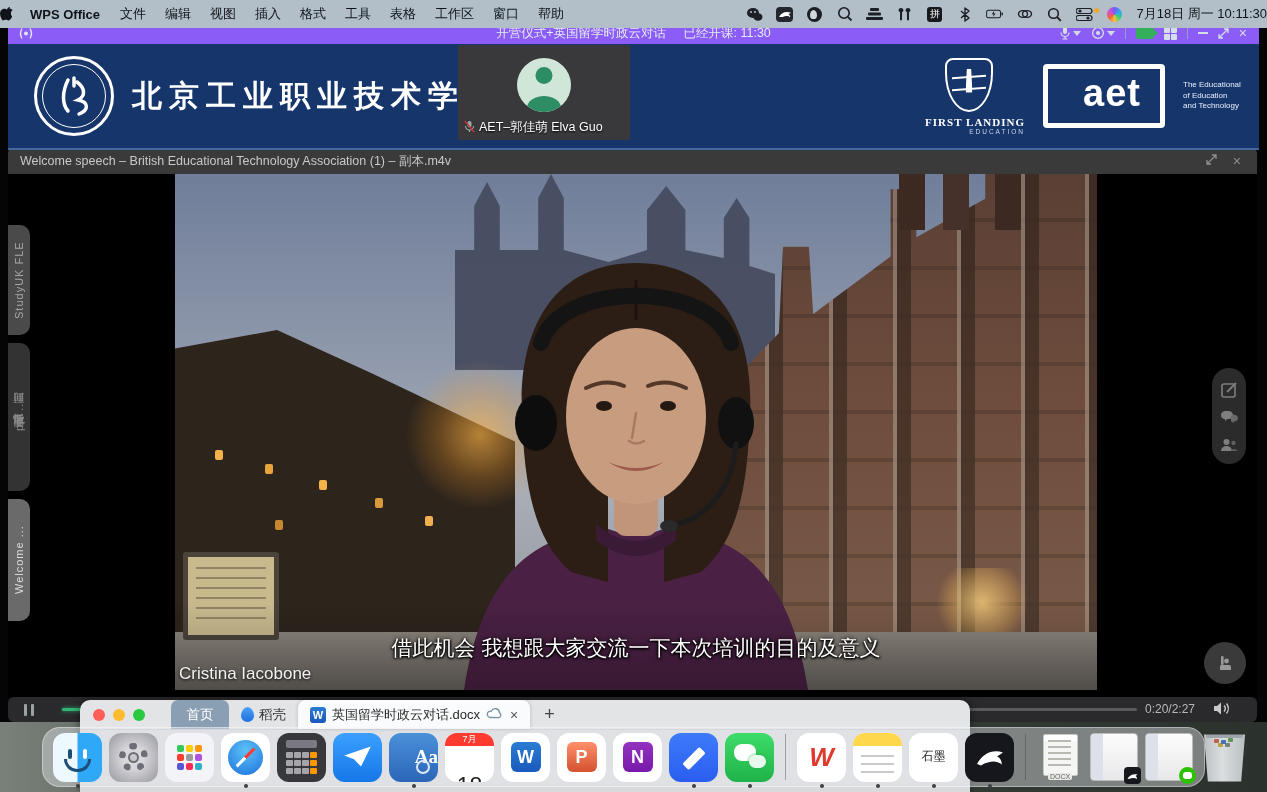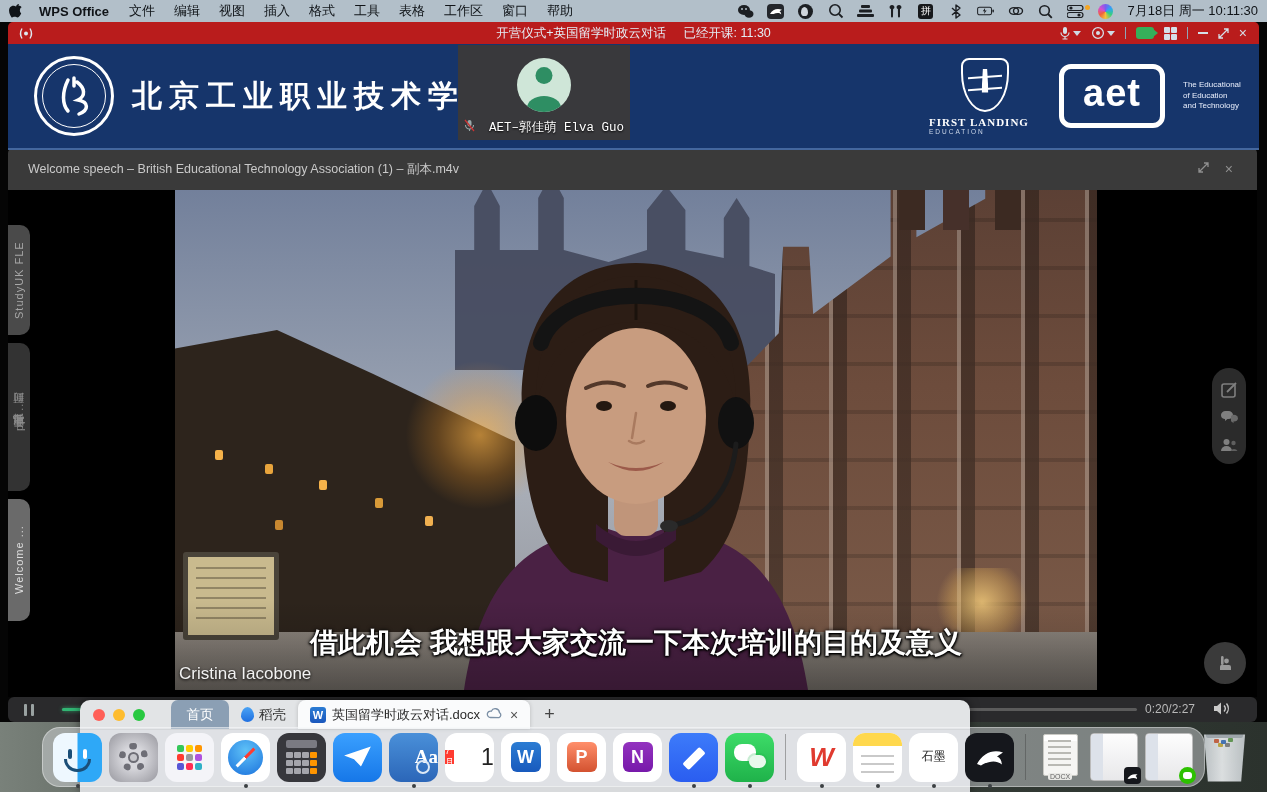--- a/index.html
+++ b/index.html
@@ -2,37 +2,37 @@
 <html><head>
 <meta charset="utf-8">
 <style>
   html,body{margin:0;padding:0;background:#000;}
   .screen{position:relative;width:1267px;height:792px;overflow:hidden;background:#050505;
           font-family:"Liberation Sans",sans-serif;-webkit-font-smoothing:antialiased;}
   
   .wallpaper{position:absolute;left:0;right:0;top:722px;bottom:0;
              background:linear-gradient(90deg,#79817a 0%,#5a625b 14%,#3a423c 55%,#2b322d 100%);}
   
-  .menubar{position:absolute;top:0;left:0;right:0;height:22px;background:#b2bfc9;
-           display:flex;align-items:center;padding:0 9px;font-size:13px;color:#101418;z-index:50;}
+  .menubar{position:absolute;top:0;left:0;right:0;height:28px;background:#b2bfc9;
+           display:flex;align-items:center;padding:0 0;font-size:13px;color:#101418;z-index:50;}
   .menubar .apple{width:14px;height:16px;margin-right:16px;display:flex;align-items:center;}
   .menubar .appname{font-weight:bold;margin-right:20px;}
   .menubar .menu{margin-right:19px;white-space:nowrap;}
   .mb-right{margin-left:auto;display:flex;align-items:center;gap:13px;}
   .sicon{width:17px;height:17px;display:flex;align-items:center;justify-content:center;position:relative;}
   .sicon svg{display:block;}
   .pill-dark{width:19px;height:15px;background:#23262b;border-radius:4px;display:flex;align-items:center;justify-content:center;}
   .circ-dark{width:15px;height:15px;background:#1c1f23;border-radius:50%;position:relative;}
   .circ-dark::after{content:"";position:absolute;left:3px;top:3px;width:7px;height:9px;background:#cfd6dc;border-radius:50% 50% 50% 50%/60% 60% 40% 40%;}
   .pinyin{width:15px;height:15px;background:#16181b;border-radius:3px;color:#fff;font-size:10px;display:flex;align-items:center;justify-content:center;}
   .siri{width:15px;height:15px;border-radius:50%;background:conic-gradient(#7a5cf0,#2fa3f5,#35d07f,#f5c13a,#f0613a,#d44fd0,#7a5cf0);}
   .ccdot{position:absolute;right:-6px;top:2px;width:5px;height:5px;border-radius:50%;background:#f5a623;}
   .clock{font-size:13px;white-space:nowrap;}
   
-  .meet-tb{position:absolute;top:22px;left:8px;right:8px;height:22px;background:#b91c1c;
+  .meet-tb{position:absolute;top:22px;left:8px;right:8px;height:22px;background:#8b5cf6;
            border-radius:5px 5px 0 0;display:flex;align-items:center;color:#e4ecf4;font-size:12.5px;z-index:10;}
   .live-ic{margin-left:8px;display:flex;align-items:center;}
   .meet-title{position:absolute;left:0;right:0;text-align:center;pointer-events:none;}
   .meet-title b{font-weight:normal;margin-left:14px;}
   .meet-icons{margin-left:auto;display:flex;align-items:center;gap:10px;padding-right:12px;z-index:2;}
   .caret{width:0;height:0;border-left:4px solid transparent;border-right:4px solid transparent;border-top:5px solid #cfdae4;margin-left:2px;}
   .vsep{width:1px;height:12px;background:#90a5b8;}
   .gcam{width:18px;height:12px;background:#35b05a;border-radius:3px;position:relative;}
   .gcam::after{content:"";position:absolute;right:-4px;top:2px;border-left:5px solid #35b05a;border-top:4px solid transparent;border-bottom:4px solid transparent;}
   .grid4{width:13px;height:13px;display:grid;grid-template-columns:6px 6px;grid-template-rows:6px 6px;gap:1px;}
@@ -43,58 +43,58 @@
           border-bottom:2px solid #44679e;display:flex;align-items:center;z-index:10;}
   .logo-circle{margin-left:26px;width:74px;height:74px;border:3px solid #fff;border-radius:50%;
                position:relative;display:flex;align-items:center;justify-content:center;flex:none;}
   .logo-circle::before{content:"";position:absolute;inset:5px;border:1px solid #fff;border-radius:50%;}
   .college{margin-left:18px;color:#fff;line-height:1.15;white-space:nowrap;}
   .college .cn{font-size:30px;font-weight:bold;letter-spacing:7px;}
   .college .en{font-size:21px;font-weight:bold;font-family:"Liberation Serif",serif;letter-spacing:1px;}
   .tile{position:absolute;top:1px;height:95px;overflow:hidden;}
   .tile1{left:450px;width:172px;background:#39393c;}
   .tile2{left:627px;width:175px;background:linear-gradient(#eee0c8,#e3d2b2);}
-  .t-label{position:absolute;left:6px;bottom:4px;display:flex;align-items:center;gap:14px;
-           color:#fff;font-size:12.5px;text-shadow:0 1px 2px #000;font-family:Liberation Mono, monospace;}
+  .t-label{position:absolute;left:6px;bottom:4px;display:flex;align-items:center;gap:4px;
+           color:#fff;font-size:12.5px;text-shadow:0 1px 2px #000;}
   .t-badge{position:absolute;right:5px;bottom:4px;display:flex;align-items:center;gap:2px;
            color:#ffd400;font-size:12px;font-weight:bold;text-shadow:0 1px 2px #000;}
   .avatar-big{position:absolute;left:50%;top:42%;transform:translate(-50%,-50%);width:54px;height:54px;
               border-radius:50%;background:#cfe6d8;overflow:hidden;}
   .avatar-big::before{content:"";position:absolute;left:50%;top:9px;transform:translateX(-50%);
               width:17px;height:17px;border-radius:50%;background:#2e8e63;}
   .avatar-big::after{content:"";position:absolute;left:50%;bottom:-8px;transform:translateX(-50%);
               width:34px;height:24px;border-radius:50% 50% 0 0;background:#2e8e63;}
   .door{position:absolute;left:16px;top:8px;width:58px;height:87px;background:#f7f2e7;
         border:2px solid #d9cfb8;border-radius:30px 30px 0 0;}
   .door::before{content:"";position:absolute;inset:6px;border:1px solid #ddd3bc;border-radius:24px 24px 0 0;
         background:repeating-linear-gradient(0deg,transparent 0 10px,#ddd3bc 10px 11px),
                    repeating-linear-gradient(90deg,transparent 0 12px,#ddd3bc 12px 13px);}
   .chair{position:absolute;right:0;top:26px;width:15px;height:46px;background:#ae3a30;border-radius:6px 0 0 6px;}
   .p2-hair{position:absolute;right:14px;top:2px;width:112px;height:96px;background:#38281e;border-radius:46% 46% 18% 18%;}
   .p2-face{position:absolute;right:52px;top:13px;width:48px;height:60px;background:#cb9f80;border-radius:50% 50% 44% 44%;}
   .p2-glass{position:absolute;right:58px;top:33px;width:36px;height:13px;display:flex;gap:4px;}
   .p2-glass i{flex:1;border:1.5px solid #3a3028;border-radius:50%;}
   .p2-body{position:absolute;right:6px;bottom:0;width:130px;height:17px;background:#141414;border-radius:10px 10px 0 0;}
   .partners{margin-left:auto;display:flex;align-items:center;gap:18px;padding-right:14px;}
-  .fl{color:#fff;text-align:left;width:112px;}
+  .fl{color:#fff;text-align:right;width:112px;}
   .fl-shield{margin:0 auto 4px;width:44px;height:50px;border:2px solid #fff;
              border-radius:8px 8px 50% 50%/8px 8px 72% 72%;position:relative;}
   .fl-shield::before{content:"";position:absolute;left:50%;top:9px;transform:translateX(-50%);
              width:7px;height:24px;background:#fff;clip-path:polygon(20% 0,80% 0,100% 100%,0 100%);}
   .fl-shield::after{content:"";position:absolute;left:5px;top:16px;right:5px;height:10px;
              border-top:2px solid #fff;border-bottom:2px solid #fff;transform:skewY(-4deg);}
   .fl-name{font-size:11px;font-weight:bold;font-family:"Liberation Serif",serif;letter-spacing:1px;white-space:nowrap;}
   .fl-sub{font-size:6.5px;letter-spacing:2px;color:#cdd8ea;}
-  .aet-box{width:96px;height:54px;border:5px solid #fff;border-radius:12px;display:flex;align-items:center;justify-content:center;position:relative;}
+  .aet-box{width:96px;height:54px;border:5px solid #fff;border-radius:4px;display:flex;align-items:center;justify-content:center;position:relative;padding-left:16px;}
   .aet-box span{color:#fff;font-size:38px;font-weight:bold;letter-spacing:1px;line-height:0.8;transform:translateY(-3px);}
   .aet-text{color:#e8eefc;font-size:8px;line-height:1.3;width:62px;}
   
   .ptb{position:absolute;top:148px;left:8px;right:10px;height:26px;background:#3a3a3a;
        border-radius:5px 5px 0 0;display:flex;align-items:center;color:#c9c9c9;font-size:12.5px;
-       padding:8px;z-index:9;}
+       padding:0;z-index:9;}
   .ptb .ttl{margin-left:12px;white-space:nowrap;}
   .ptb-btns{margin-left:auto;display:flex;align-items:center;gap:16px;padding-right:16px;color:#8f8f8f;}
   .ptb-btns .minus-bar{background:#8f8f8f;}
   .video-area{position:absolute;top:170px;left:8px;right:10px;height:527px;background:#000;z-index:8;}
   
   .side-tab{position:absolute;left:0;width:22px;border-radius:10px 0 0 10px;
             writing-mode:vertical-rl;transform:rotate(180deg);display:flex;align-items:center;justify-content:center;
             font-size:11px;letter-spacing:1px;cursor:default;}
   .st1{top:55px;height:110px;background:#4a4a4a;color:#a8a8a8;}
   .st2{top:173px;height:148px;background:#333;color:#8d8d8d;}
@@ -125,21 +125,21 @@
   .lampglow{position:absolute;left:230px;top:190px;width:150px;height:150px;border-radius:50%;
      background:radial-gradient(circle,rgba(255,180,70,.65) 0%,rgba(255,160,40,.25) 40%,transparent 70%);}
   .shopglow{position:absolute;right:70px;bottom:52px;width:90px;height:70px;
      background:radial-gradient(circle,rgba(240,200,120,.85) 0%,rgba(230,180,90,.35) 55%,transparent 80%);}
   .street{position:absolute;left:0;right:0;bottom:0;height:58px;
      background:linear-gradient(#8b847c,#6c6761);}
   .sign{position:absolute;left:8px;bottom:50px;width:86px;height:78px;background:#c9ba8e;border:5px solid #4a443a;border-radius:3px;}
   .sign::after{content:"";position:absolute;inset:8px;background:repeating-linear-gradient(0deg,transparent 0 8px,rgba(90,80,60,.5) 8px 10px);}
   .person{position:absolute;left:261px;top:58px;}
   .subshade{position:absolute;left:0;right:0;bottom:0;height:90px;background:linear-gradient(transparent,rgba(0,0,0,.25));}
-  .sub-cn{position:absolute;left:0;right:0;bottom:28px;text-align:center;color:#fff;font-size:28px;font-weight:bold;
+  .sub-cn{position:absolute;left:0;right:0;bottom:28px;text-align:center;color:#fff;font-size:21px;font-weight:normal;
      text-shadow:0 0 4px #000,1px 1px 2px #000,-1px 1px 2px #000;}
   .speaker-name{position:absolute;left:4px;bottom:6px;color:#f2f2f2;font-size:17px;text-shadow:0 1px 3px #000;}
   .sub-en{position:absolute;left:150px;right:2px;bottom:8px;text-align:center;color:#fff;font-size:12px;font-weight:bold;
      text-shadow:0 0 3px #000,1px 1px 2px #000;}
   
   .pctrl{position:absolute;top:697px;left:8px;right:10px;height:25px;background:#2a2a2c;border-radius:6px;z-index:9;
      display:flex;align-items:center;}
   .pause{display:flex;gap:4px;margin-left:16px;}
   .pause i{width:3px;height:12px;background:#9aa2a2;border-radius:1px;}
   .ptrack{position:absolute;left:54px;right:120px;top:11px;height:3px;background:#5b5b5b;border-radius:2px;}
@@ -191,21 +191,21 @@
   .di-calc{background:#37373c;}
   .di-calc::before{content:"";position:absolute;left:9px;top:7px;width:31px;height:8px;background:#7a7a82;border-radius:2px;}
   .di-calc::after{content:"";position:absolute;left:9px;top:19px;width:7px;height:6px;border-radius:1px;background:#a5a5ab;
      box-shadow:8px 0 0 #a5a5ab,16px 0 0 #a5a5ab,24px 0 0 #ff9500,0 8px 0 #a5a5ab,8px 8px 0 #a5a5ab,16px 8px 0 #a5a5ab,24px 8px 0 #ff9500,0 16px 0 #a5a5ab,8px 16px 0 #a5a5ab,16px 16px 0 #a5a5ab,24px 16px 0 #ff9500;}
   .di-ding{background:linear-gradient(#3aa0ff,#1677e8);}
   .di-ding::before{content:"";position:absolute;left:10px;top:13px;width:29px;height:22px;background:#fff;
      clip-path:polygon(4% 46%,96% 4%,62% 96%,38% 62%,4% 46%);}
   .di-dict{background:linear-gradient(#4a90d9,#2b66b8);display:flex;align-items:center;justify-content:flex-end;}
   .di-dict span{color:#fff;font-size:19px;font-weight:bold;font-family:"Liberation Serif",serif;}
   .di-dict::after{content:"";position:absolute;right:8px;bottom:8px;width:10px;height:10px;border:2px solid #dce8f5;border-radius:50%;}
-  .di-cal{background:#fff;display:flex;flex-direction:row;align-items:center;gap:27px;}
+  .di-cal{background:#fff;display:flex;flex-direction:column;align-items:center;gap:27px;}
   .cal-top{width:100%;height:14px;background:#ff3b30;color:#fff;font-size:9px;display:flex;align-items:center;justify-content:center;}
   .cal-day{flex:1;display:flex;align-items:center;justify-content:center;font-size:23px;color:#222;}
   .di-office{background:#fff;display:flex;align-items:center;justify-content:center;}
   .obox{width:30px;height:30px;border-radius:6px;color:#fff;font-size:18px;font-weight:bold;display:flex;align-items:center;justify-content:center;}
   .o-word{background:linear-gradient(#2b7cd3,#185abd);}
   .o-ppt{background:linear-gradient(#ff8f6b,#d35230);}
   .o-note{background:linear-gradient(#9332bf,#7719aa);}
   .di-editor{background:linear-gradient(#3d7bfa,#2a5df0);}
   .di-editor::before{content:"";position:absolute;left:13px;top:21px;width:24px;height:9px;background:#fff;border-radius:2px;transform:rotate(-45deg);}
   .di-wechat{background:linear-gradient(#3ddc68,#1fb24a);}

